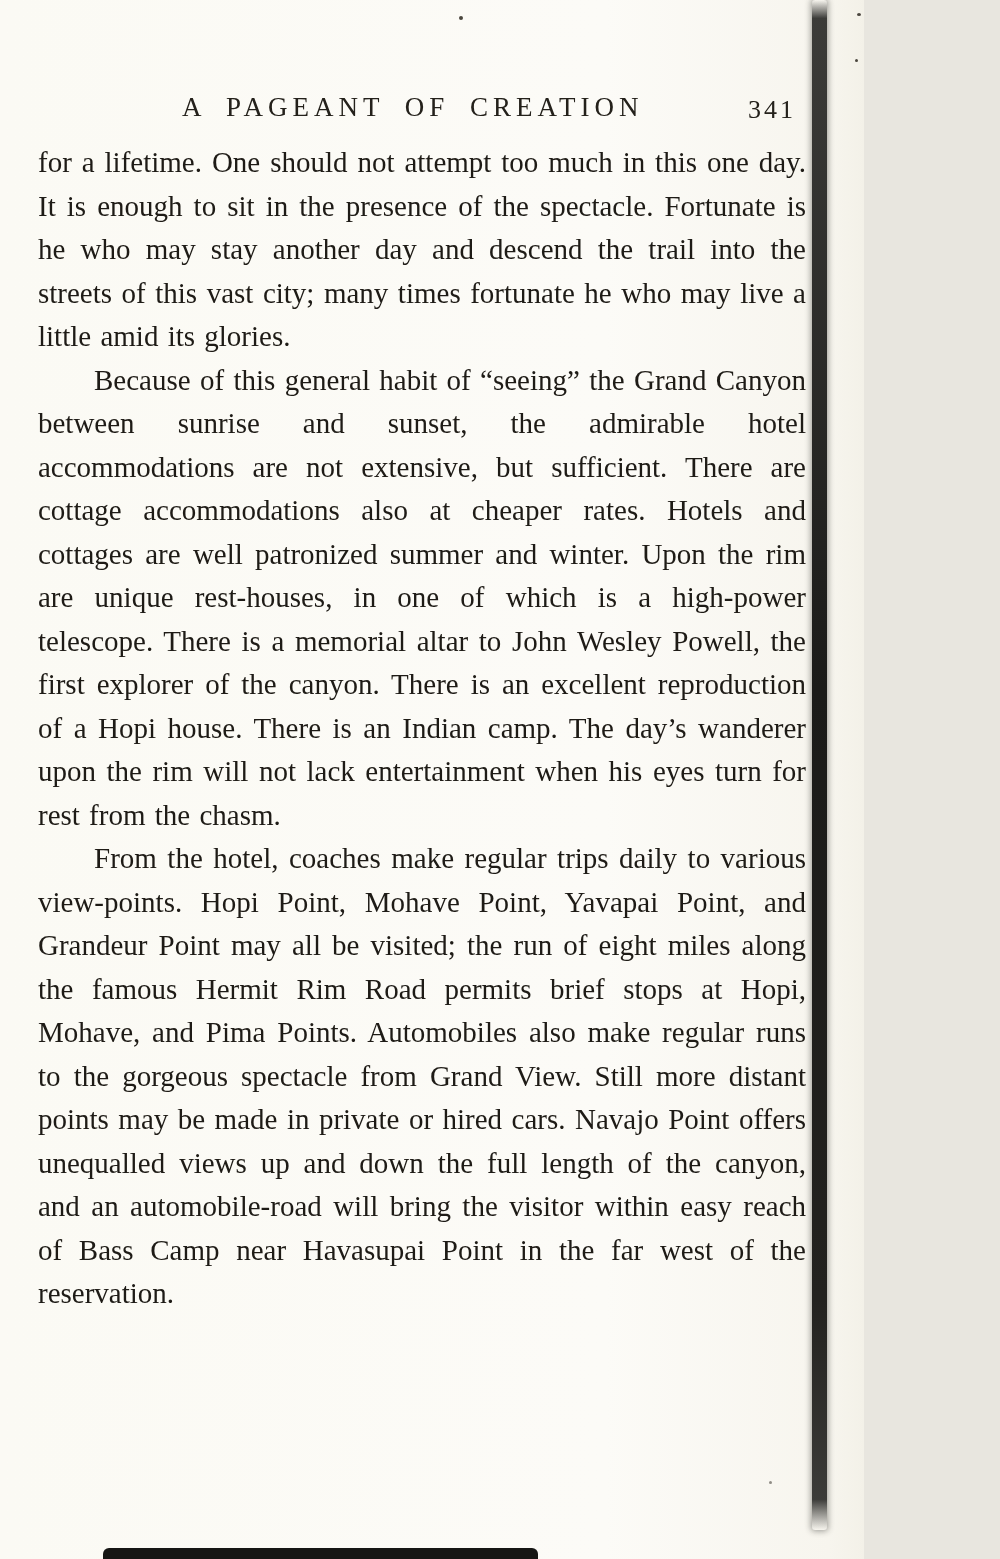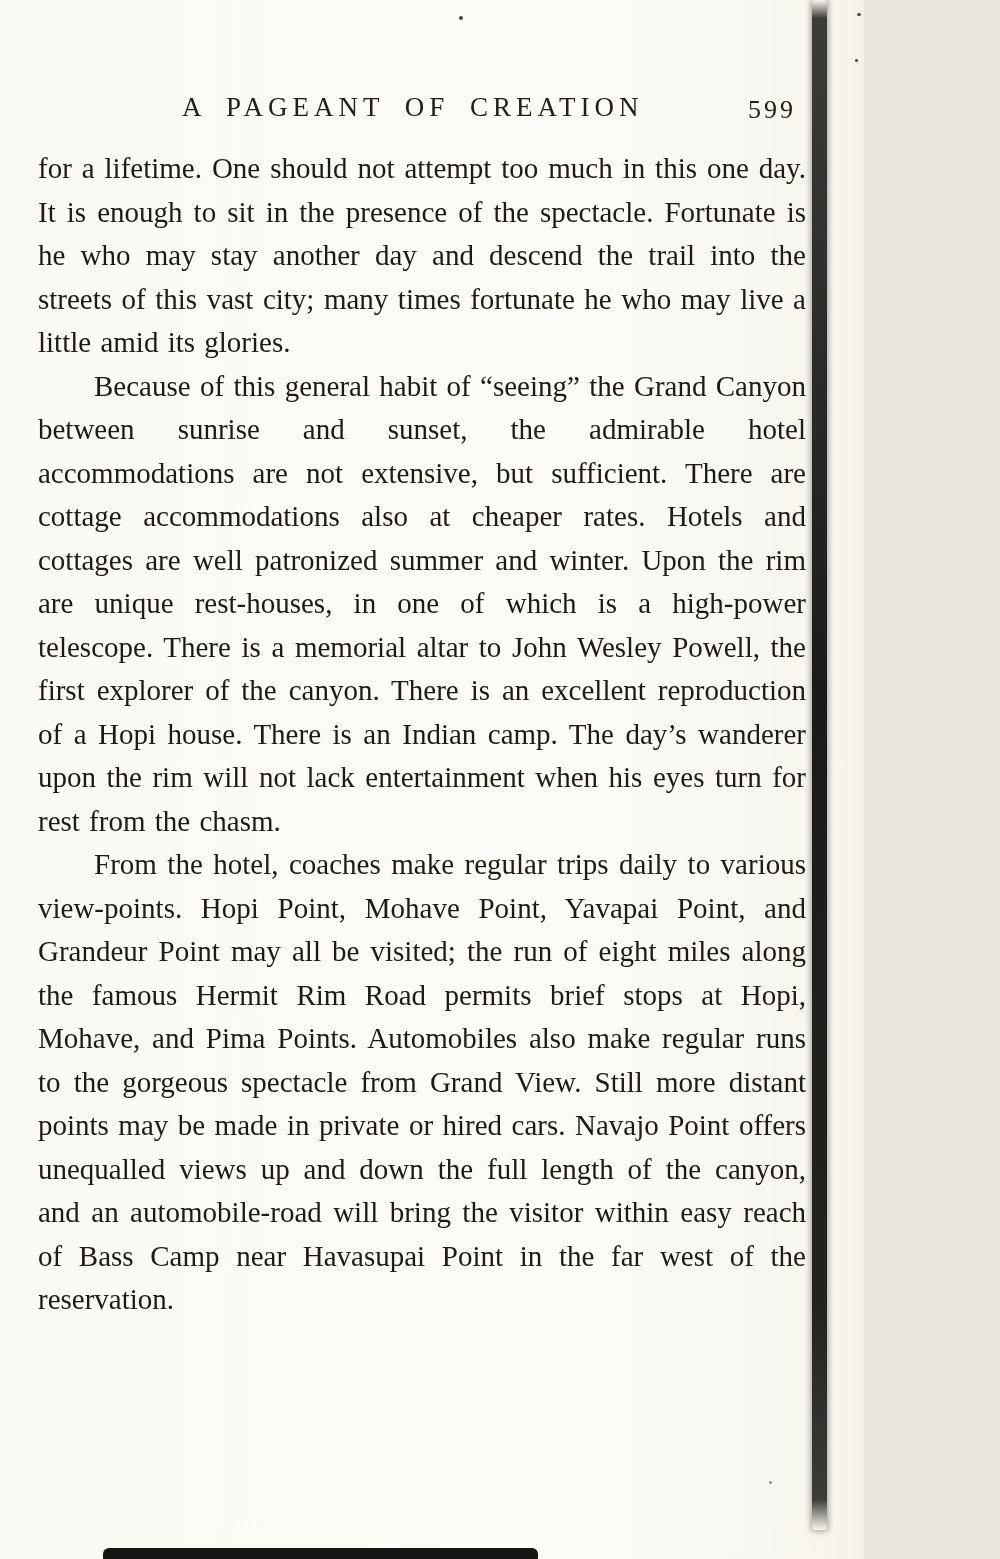--- a/index.html
+++ b/index.html
@@ -43,21 +43,21 @@
     position: absolute;
     right: 10px;
     top: 3px;
     font-size: 26px;
     letter-spacing: 3px;
     color: #24211b;
   }
   
   .body-text {
     position: absolute;
-    top: 147px;
+    top: 141px;
     left: 38px;
     width: 768px;
     text-align: justify;
     font-size: 29px;
     line-height: 43.5px;
     word-spacing: 2px;
     color: #1e1b16;
   }
   .para {
     margin: 0;
@@ -101,21 +101,21 @@
   .speck.s3 { left: 857px; top: 13px;  width: 4px; height: 3px; }
   .speck.s4 { left: 769px; top: 1481px; width: 3px; height: 3px; opacity: 0.6; }
 </style>
 </head>
 <body>
 
 <div class="page">
 
   <div class="running-head">
     <div class="head-title">A PAGEANT OF CREATION</div>
-    <div class="page-number">599</div>
+    <div class="page-number">341</div>
   </div>
 
   <div class="body-text">
     <p class="para">for a lifetime.  One should not attempt too much in this one day.  It is enough to sit in the presence of the spectacle.  Fortunate is he who may stay another day and descend the trail into the streets of this vast city;  many times fortunate he who may live a little amid its glories.</p>
     <p class="para indent">Because of this general habit of “seeing” the Grand Canyon between sunrise and sunset, the admirable hotel accommodations are not extensive, but sufficient. There are cottage accommodations also at cheaper rates.  Hotels and cottages are well patronized summer and winter.  Upon the rim are unique rest-houses, in one of which is a high-power telescope. There is a memorial altar to John Wesley Powell, the first explorer of the canyon.  There is an excellent reproduction of a Hopi house.  There is an Indian camp. The day’s wanderer upon the rim will not lack entertainment when his eyes turn for rest from the chasm.</p>
     <p class="para indent">From the hotel, coaches make regular trips daily to various view-points.  Hopi Point, Mohave Point, Yavapai Point, and Grandeur Point may all be visited; the run of eight miles along the famous Hermit Rim Road permits brief stops at Hopi, Mohave, and Pima Points.  Automobiles also make regular runs to the gorgeous spectacle from Grand View.  Still more distant points may be made in private or hired cars. Navajo Point offers unequalled views up and down the full length of the canyon, and an automobile-road will bring the visitor within easy reach of Bass Camp near Havasupai Point in the far west of the reservation.</p>
   </div>
 
   <div class="edge-right"></div>
   <div class="edge-bottom"></div>

